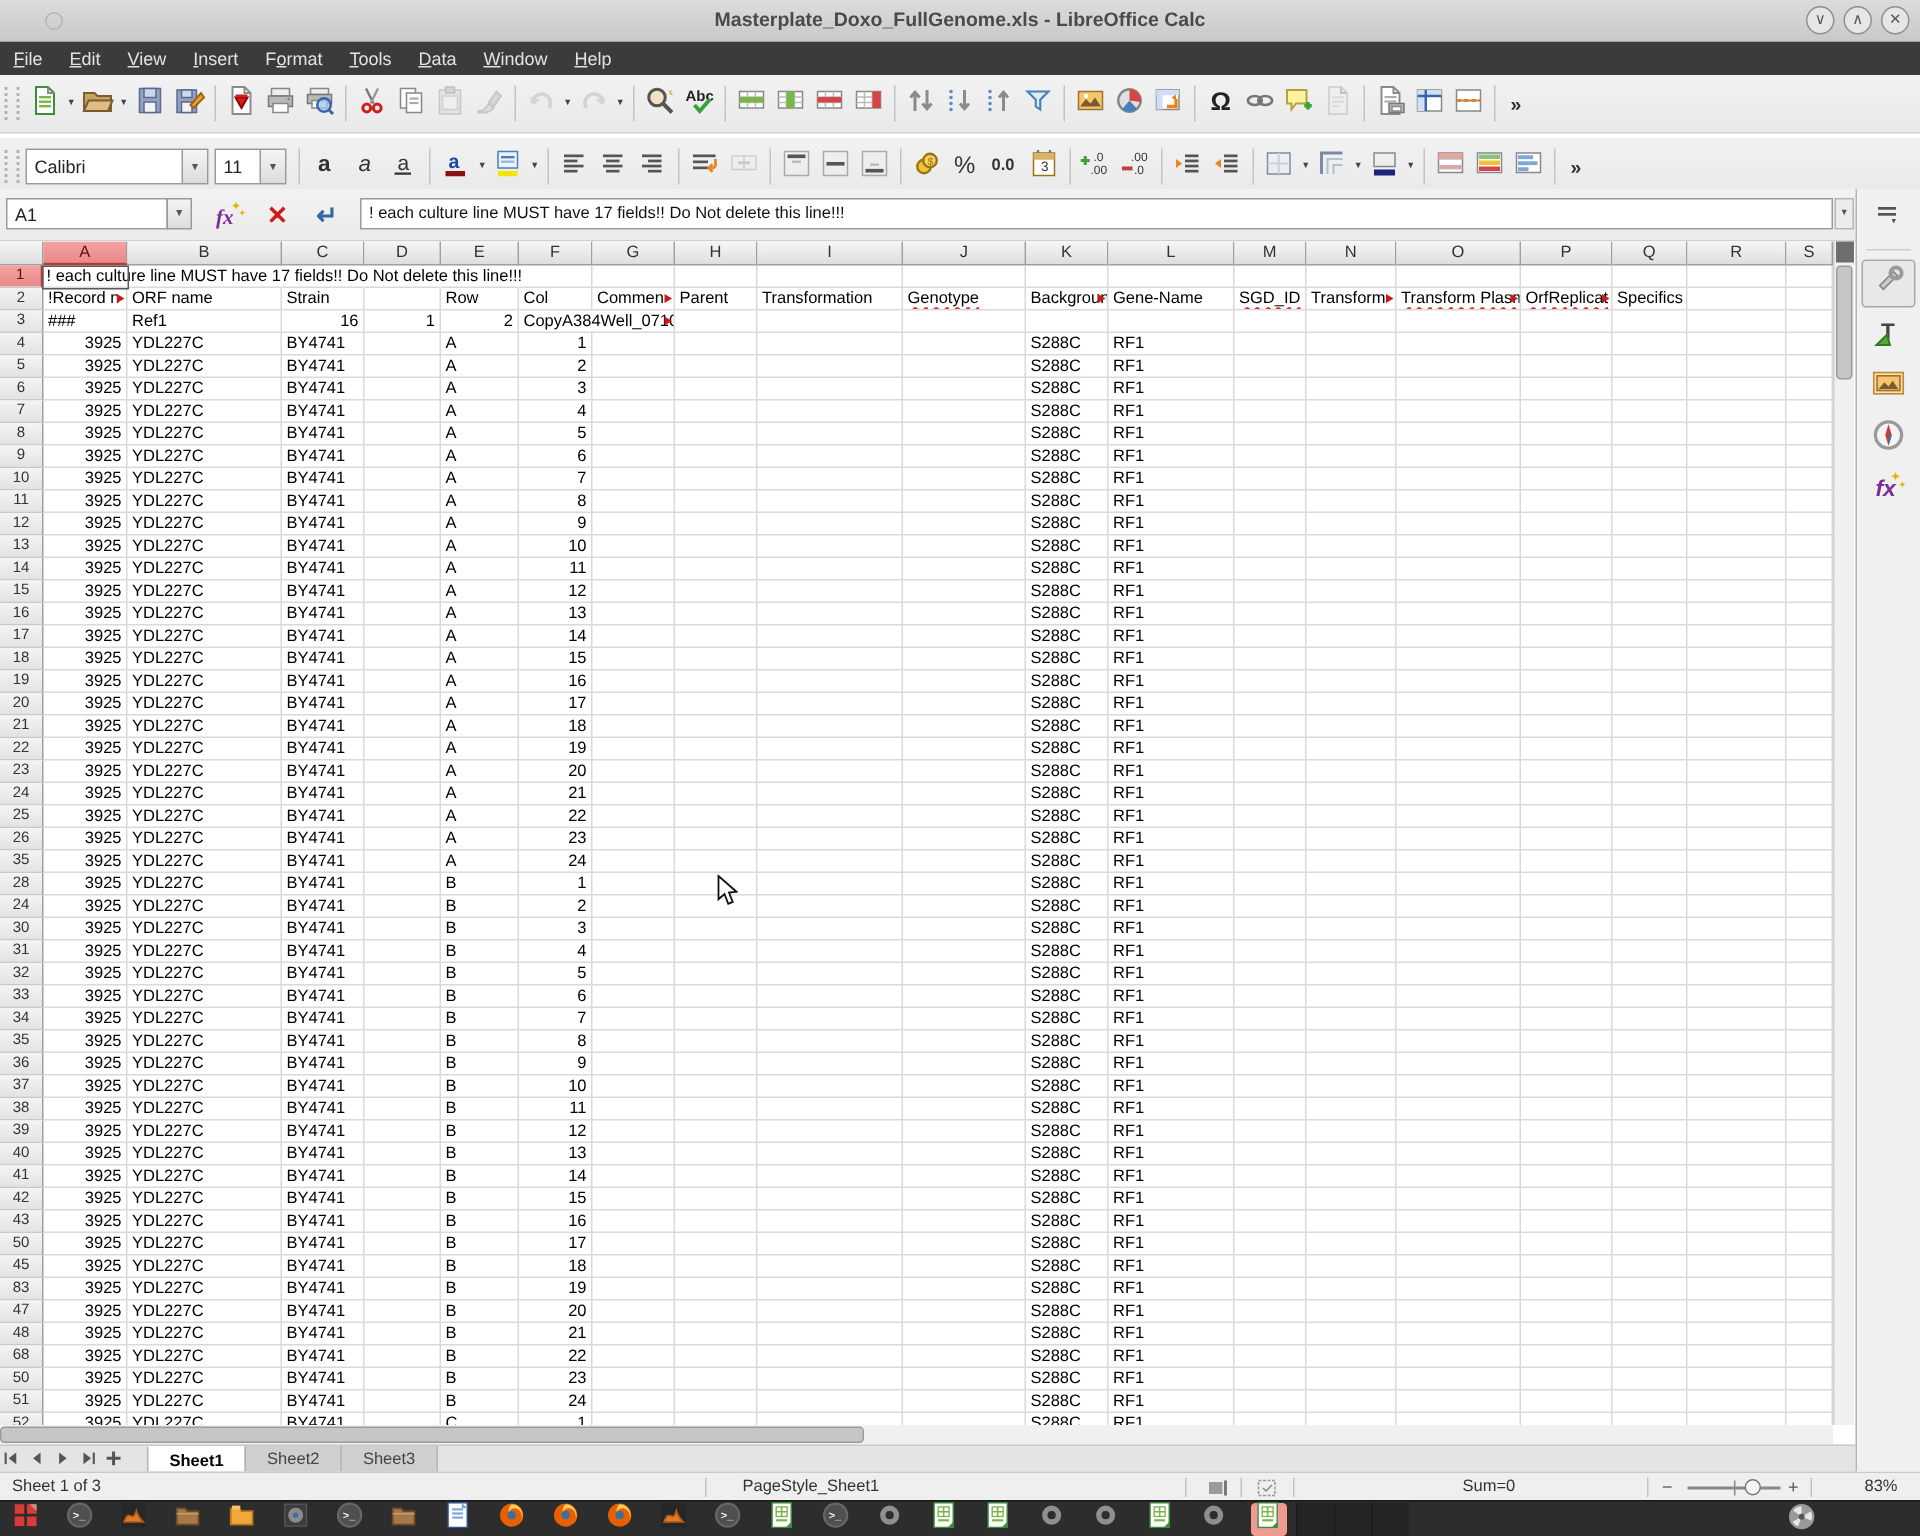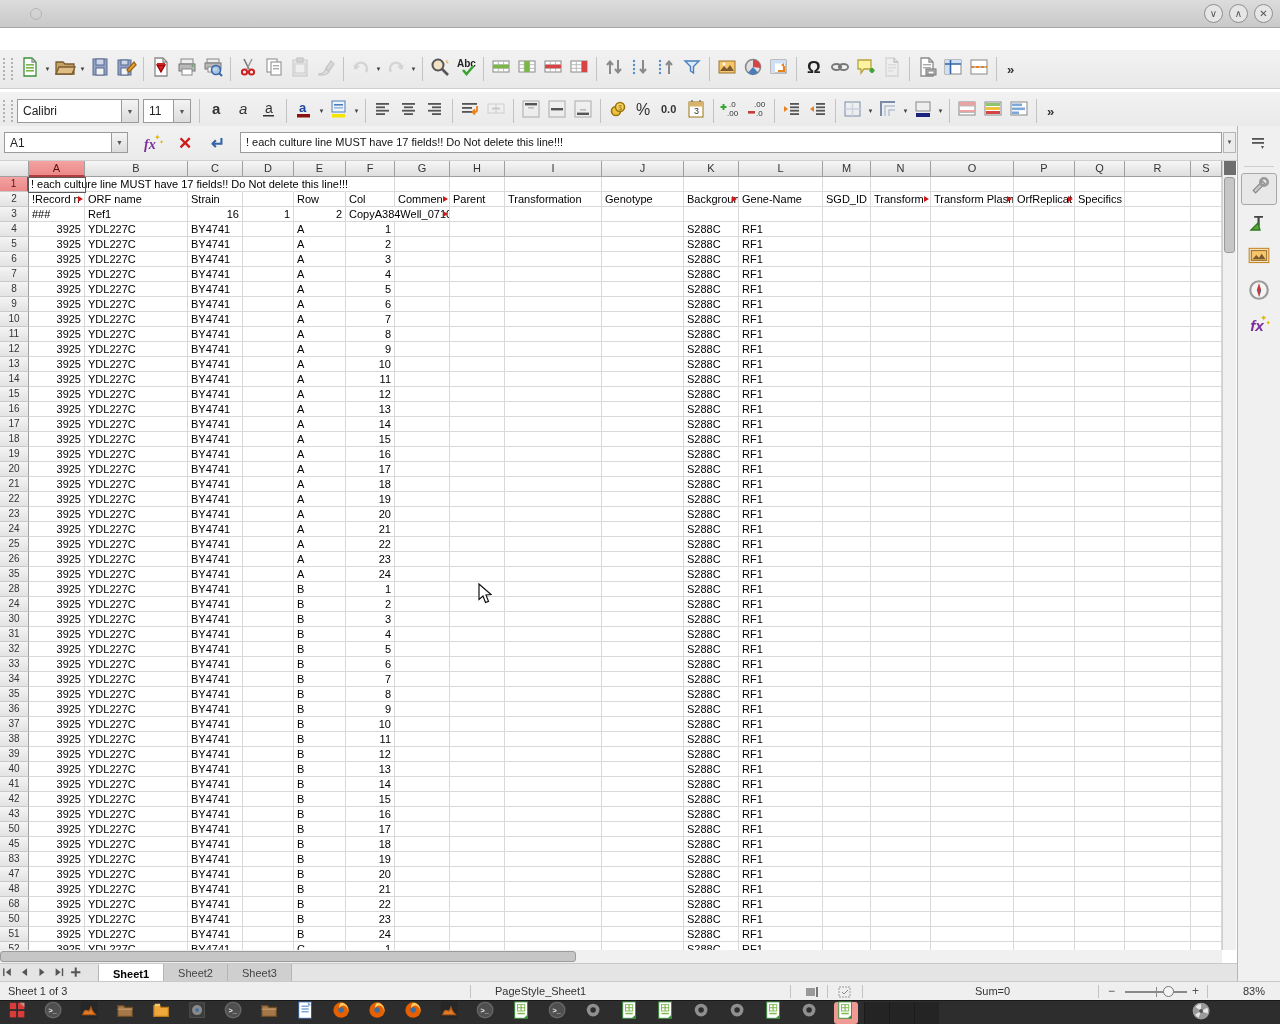--- a/index.html
+++ b/index.html
@@ -117,25 +117,37 @@
   #sidebar .sdiv{width:30px;height:1px;background:#cdcdcd;margin:6px auto;}
   #cursor{position:absolute;left:478px;top:583px;pointer-events:none;z-index:99;}
 </style>
 </head>
 <body>
 
 <div id="screen">
 
   <div id="titlebar">
     <span class="orn"></span>
+    <div class="ttl">Masterplate_Doxo_FullGenome.xls - LibreOffice Calc</div>
     <div class="winbtn" style="left:1204px;">∨</div>
     <div class="winbtn" style="left:1229px;">∧</div>
     <div class="winbtn" style="left:1254px;">✕</div>
   </div>
 
+  <div id="menubar">
+      <div class="menuitem"><u>F</u>ile</div>
+      <div class="menuitem"><u>E</u>dit</div>
+      <div class="menuitem"><u>V</u>iew</div>
+      <div class="menuitem"><u>I</u>nsert</div>
+      <div class="menuitem">F<u>o</u>rmat</div>
+      <div class="menuitem"><u>T</u>ools</div>
+      <div class="menuitem"><u>D</u>ata</div>
+      <div class="menuitem"><u>W</u>indow</div>
+      <div class="menuitem"><u>H</u>elp</div>
+    </div>
 
   <div id="toolbar-std" class="toolbar">
       <div class="grip"></div>
       <div class="tbtn">
         <span><svg width="22" height="22" viewBox="0 0 22 22">
             <path d="M5 2 h8 l4 4 v14 h-12 z" fill="#fff" stroke="#3a8e3a" stroke-width="1.3"></path>
             <path d="M13 2 v4 h4" fill="none" stroke="#8a8a8a" stroke-width="1.3"></path>
             <rect x="7" y="8" width="8" height="1.6" fill="#7ab648"></rect>
             <rect x="7" y="11" width="8" height="1.6" fill="#7ab648"></rect>
             <rect x="7" y="14" width="8" height="1.6" fill="#7ab648"></rect>

